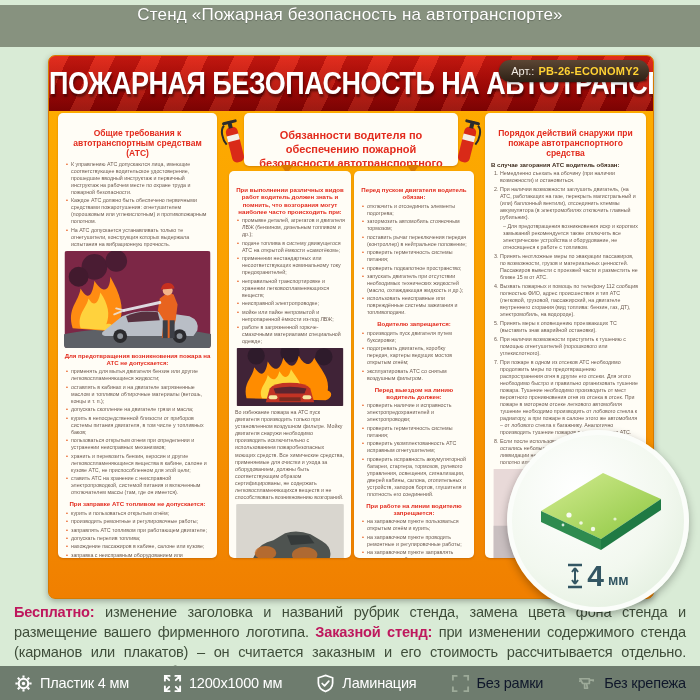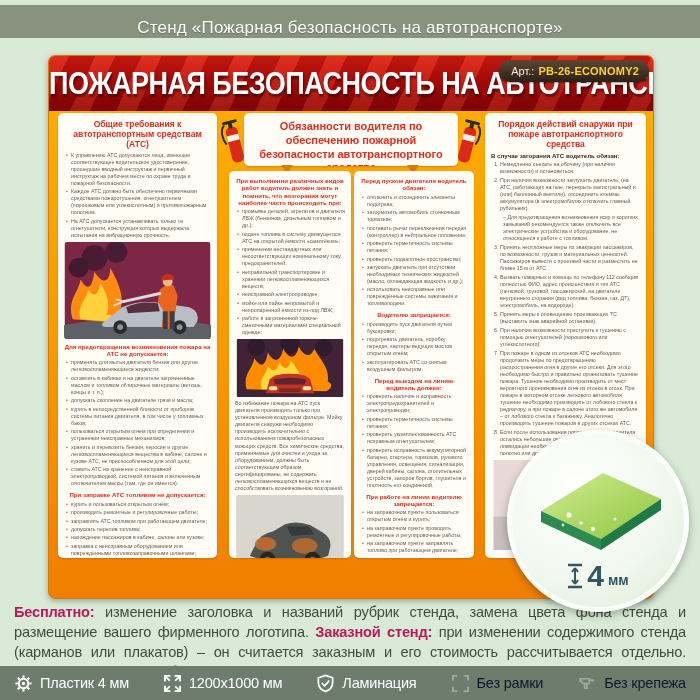--- a/index.html
+++ b/index.html
@@ -3,22 +3,22 @@
 <meta charset="utf-8">
 <style>
   html,body{margin:0;padding:0;}
   body{
     width:700px;height:700px;position:relative;overflow:hidden;
     background:#d9ebd6;
     font-family:"Liberation Sans",sans-serif;
   }
   
   .top-bar{
-    position:absolute;left:0;top:5px;width:700px;height:33px;
-    background:#87927f;display:flex;align-items:flex-end;justify-content:center;
+    position:absolute;left:0;top:5px;width:700px;height:42px;
+    background:#87927f;display:flex;align-items:flex-start;justify-content:center;
   }
   .top-bar h1{
     margin:0;color:#ffffff;font-size:17px;font-weight:normal;letter-spacing:.2px;
     text-shadow:0 1px 1px rgba(0,0,0,.25);
   }
   
   .poster{
     position:absolute;left:48px;top:55px;width:604px;height:542px;
     border-radius:7px;overflow:hidden;
     background:linear-gradient(180deg,#ffaf00 0%,#f89a00 55%,#f07f00 100%);
@@ -43,21 +43,21 @@
     background:linear-gradient(180deg,#5c4634,#2c2015);
     border-radius:12px;display:flex;align-items:center;gap:4px;
     padding:0 10px 0 12px;box-shadow:0 1px 2px rgba(0,0,0,.4);margin-left:24px;
   }
   .art-badge .lbl{color:#f3ece4;font-size:11px;}
   .art-badge .code{color:#ffd234;font-size:11px;font-weight:bold;letter-spacing:.2px;}
   
   .card{
     position:absolute;background:#fffdf6;border-radius:5px;
     box-shadow:0 1px 2px rgba(140,70,0,.35);
-    padding:5px 6px;box-sizing:border-box;overflow:hidden;
+    padding:14px 6px;box-sizing:border-box;overflow:hidden;
   }
   .card-title{
     color:#e32c1e;font-weight:bold;text-align:center;
     font-size:8.5px;line-height:1.18;margin:1px 0 3px;
   }
   .sub-head{
     color:#e32c1e;font-weight:bold;text-align:center;
     font-size:6.1px;line-height:1.2;margin:4px 0 2px;
   }
   .dark-head{

